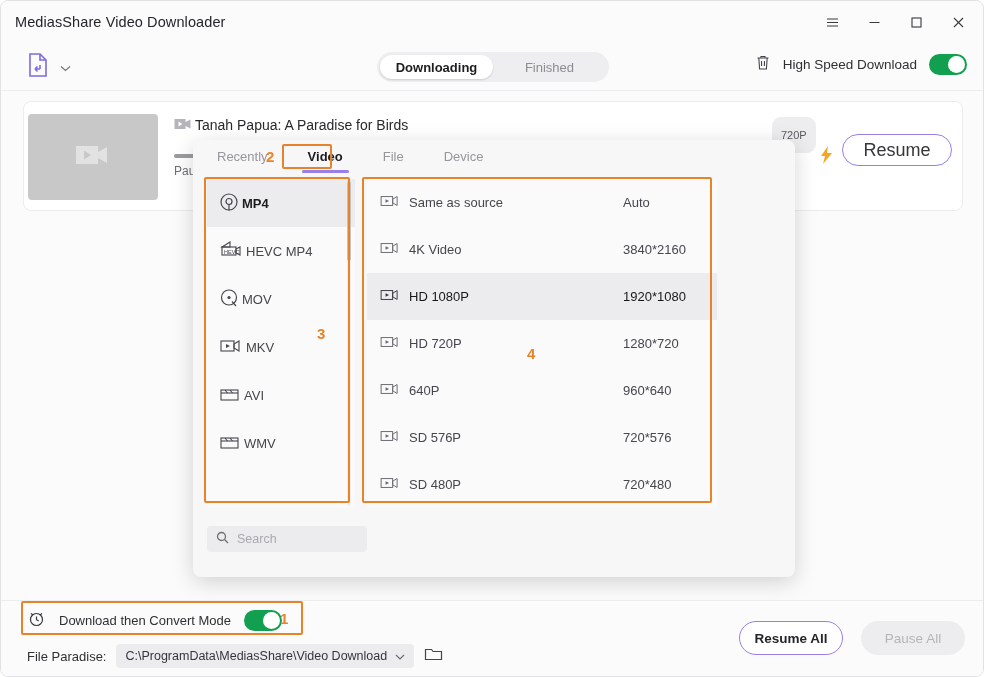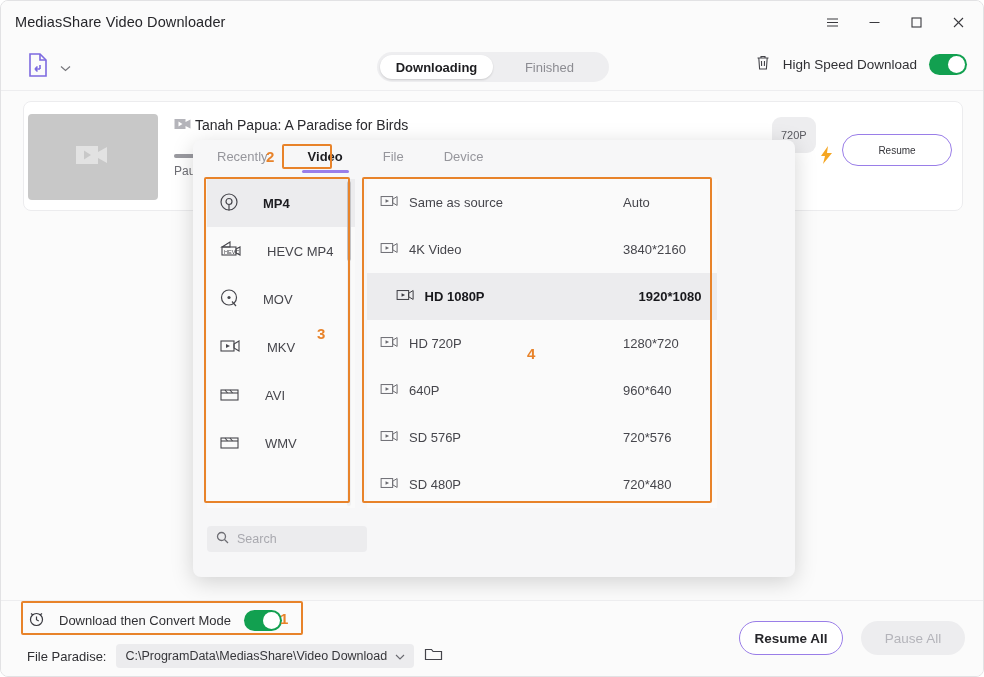--- a/index.html
+++ b/index.html
@@ -117,21 +117,21 @@
     position: absolute; left: 150px; top: 62px;
     font-size: 12px; color: #6e6e74;
   }
   .bolt { position: absolute; left: 796px; top: 44px; }
   .resume-btn {
     position: absolute; left: 818px; top: 32px;
     width: 110px; height: 32px;
     border: 1.5px solid #9a7ee8; border-radius: 17px;
     background: #fff;
     display: flex; align-items: center; justify-content: center;
-    font-size: 10px; color: #35353a;
+    font-size: 18px; color: #35353a;
   }
 
   
   .popup {
     position: absolute; left: 192px; top: 139px;
     width: 602px; height: 437px;
     background: #f7f7f8;
     border-radius: 8px;
     box-shadow: 0 5px 22px rgba(0,0,0,.17);
   }
@@ -159,21 +159,21 @@
     display: flex;
   }
   .fmt-col {
     width: 148px; height: 329px;
     background: #fafafa;
     overflow: hidden;
     position: relative;
   }
   .fmt-item {
     height: 48px; display: flex; align-items: center;
-    gap: 24px; padding-left: 12px;
+    gap: 3px; padding-left: 12px;
     font-size: 13px; color: #46464c;
   }
   .fmt-item.active { background: #ececee; color: #1c1c20; font-weight: bold; }
   .scroll-track {
     position: absolute; right: 4px; top: 2px;
     width: 4px; height: 325px;
     background: #efeff0; border-radius: 2px;
   }
   .scroll-thumb {
     position: absolute; right: 4px; top: 2px;
@@ -184,21 +184,21 @@
   .qual-col {
     margin-left: 12px;
     width: 350px; height: 329px;
     background: #fafafa;
   }
   .qual-item {
     height: 47px; display: flex; align-items: center;
     padding-left: 12px;
     font-size: 13px; color: #46464c;
   }
-  .qual-item.active { background: #ececee; color: #18181c; font-weight: bold; justify-content: center; }
+  .qual-item.active { background: #ececee; color: #18181c; font-weight: normal; }
   .qual-icon { width: 30px; flex: none; }
   .qual-label { width: 214px; }
   .qual-res { }
 
   .search-wrap {
     position: absolute; left: 14px; top: 386px;
     width: 160px; height: 26px;
   }
   .search-box {
     width: 160px; height: 26px;

